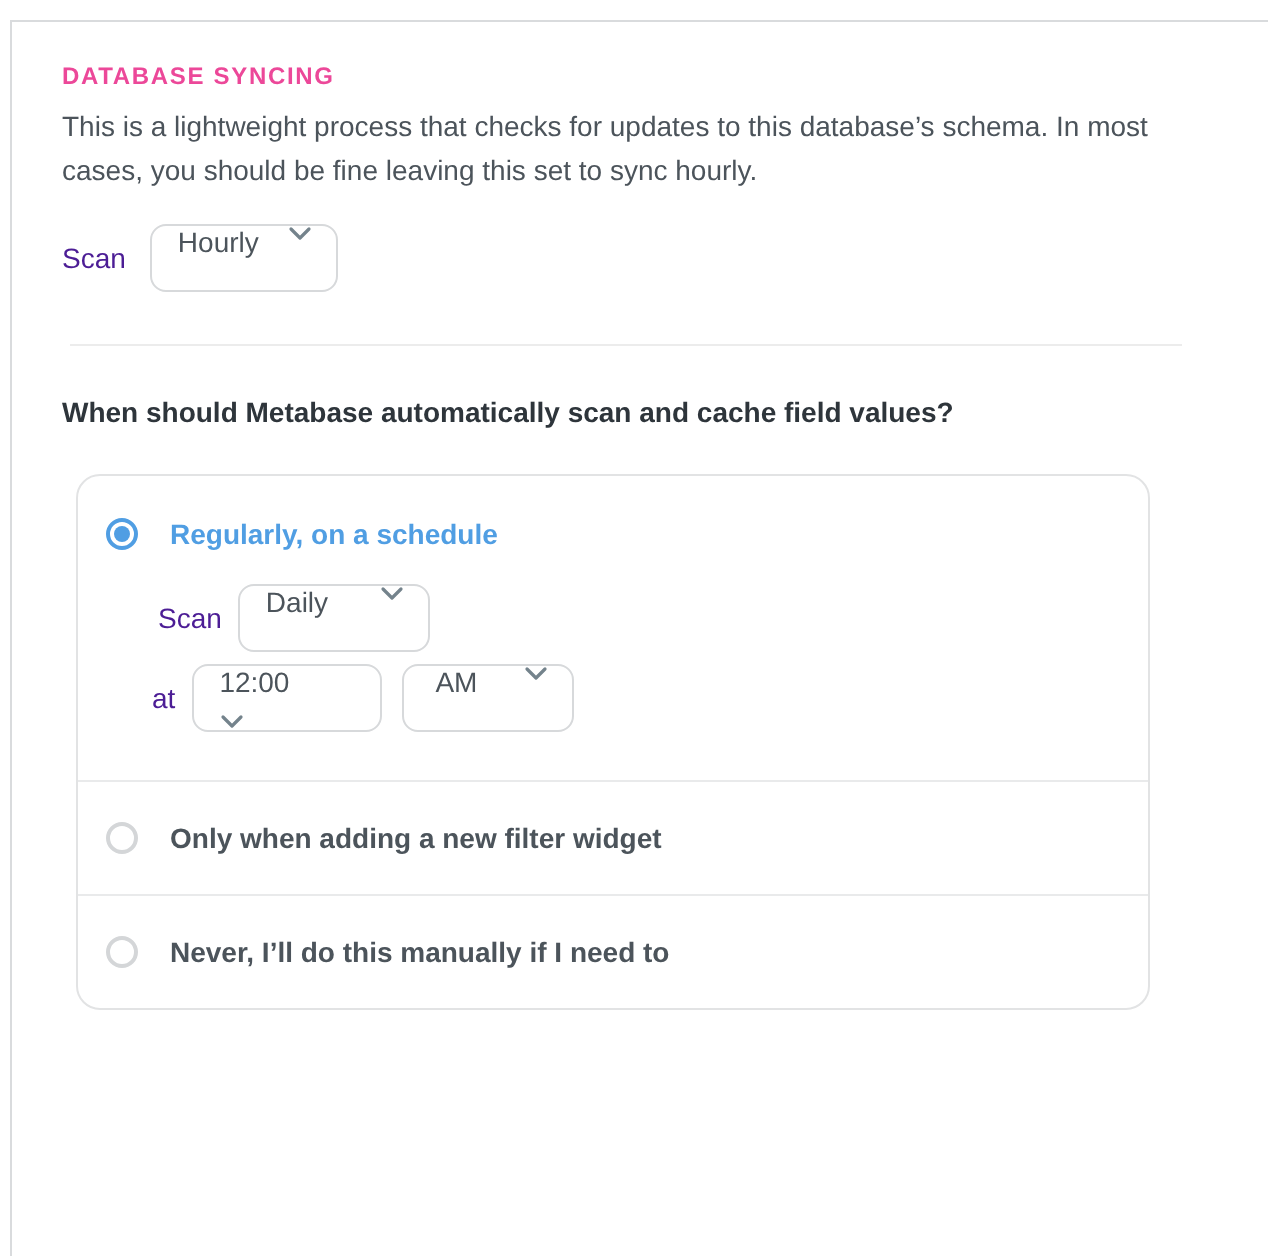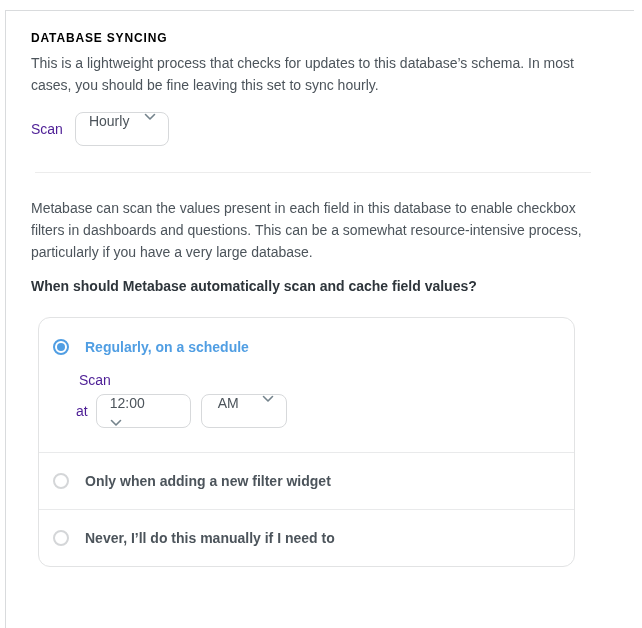--- a/index.html
+++ b/index.html
@@ -15,21 +15,21 @@
     min-height: 618px;
     border-top: 1px solid #d9dbdd;
     border-left: 1px solid #d9dbdd;
     background: #fff;
     padding: 20px 25px 0 25px;
   }
   .section-title {
     font-size: 12px;
     font-weight: 700;
     letter-spacing: 0.07em;
-    color: #000000;
+    color: #ec4899;
     line-height: 14px;
     margin-bottom: 7px;
   }
   .section-desc {
     font-size: 14px;
     line-height: 22px;
     color: #4c545b;
     white-space: pre-line;
     max-width: 585px;
     margin-bottom: 16px;
@@ -119,35 +119,40 @@
               <polyline points="1.5,1.5 6,6 10.5,1.5" fill="none" stroke="#74838c" stroke-width="1.6" stroke-linecap="round" stroke-linejoin="round"></polyline>
             </svg>
         </span>
       </div>
     </div>
   </div>
 
   <hr class="divider">
 
   <div>
-    <div class="section-desc" style="margin-bottom:0">Metabase can scan the values present in each field in this database to enable checkbox
-filters in dashboards and questions. This can be a somewhat resource-intensive process,
-particularly if you have a very large database.</div>
     <div class="question">When should Metabase automatically scan and cache field values?</div>
 
     <div class="options-box">
 
       <div class="option first selected">
         <div class="option-head">
           <span class="radio checked"></span>
           <span class="option-label">Regularly, on a schedule</span>
         </div>
         <div class="nested">
           <div class="control-row">
             <span class="ctl-label">Scan</span>
+            <div class="select w-freq">
+              <span class="select-value">Daily</span>
+              <span>
+                <svg width="12" height="8" viewBox="0 0 12 8">
+                    <polyline points="1.5,1.5 6,6 10.5,1.5" fill="none" stroke="#74838c" stroke-width="1.6" stroke-linecap="round" stroke-linejoin="round"></polyline>
+                  </svg>
+              </span>
+            </div>
           </div>
           <div class="control-row time-row">
             <span class="ctl-label">at</span>
             <div class="select w-time">
               <span class="select-value">12:00</span>
               <span>
                 <svg width="12" height="8" viewBox="0 0 12 8">
                     <polyline points="1.5,1.5 6,6 10.5,1.5" fill="none" stroke="#74838c" stroke-width="1.6" stroke-linecap="round" stroke-linejoin="round"></polyline>
                   </svg>
               </span>

